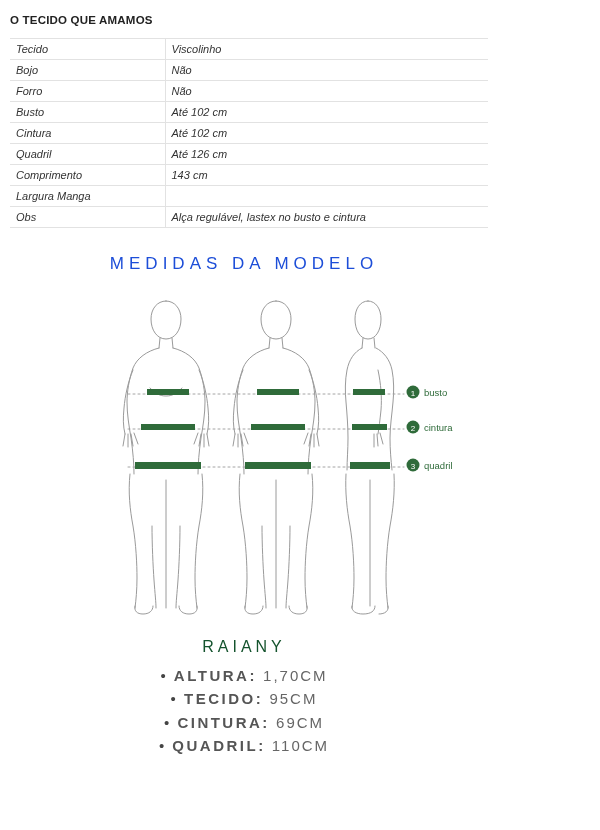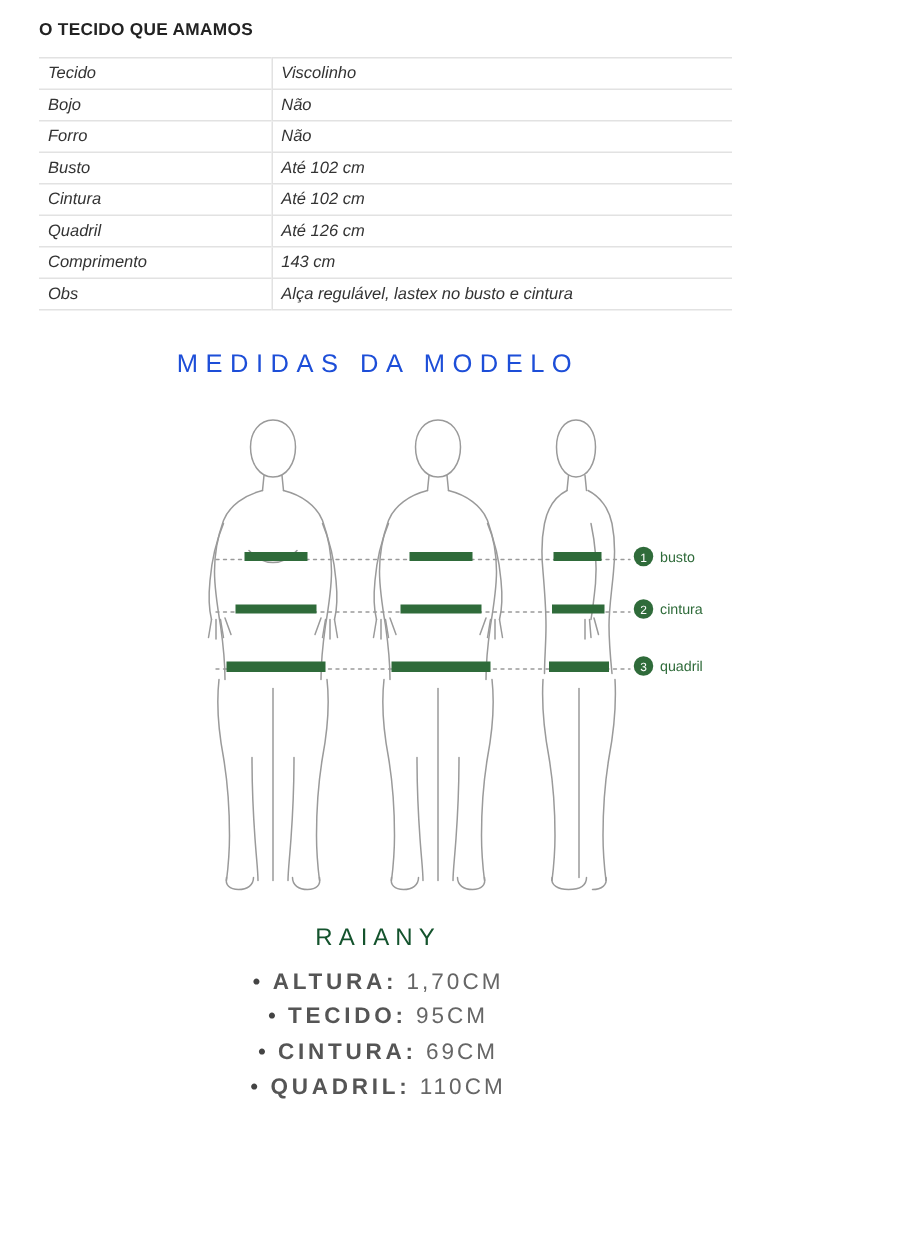--- a/index.html
+++ b/index.html
@@ -10,21 +10,20 @@
     height: 830px;
     background: #ffffff;
     font-family: "Liberation Sans", sans-serif;
     color: #333333;
   }
   .page {
     width: 488px;
     height: 830px;
     position: relative;
     overflow: hidden;
-    padding-left: 16px;
   }
   .heading {
     font-size: 11.5px;
     font-weight: bold;
     color: #222222;
     padding: 14px 10px 0 10px;
     letter-spacing: 0.2px;
   }
   .intro {
     font-size: 11.5px;
@@ -132,20 +131,24 @@
         <td class="label">Cintura</td>
         <td class="value">Até 102 cm</td>
       </tr>
       <tr>
         <td class="label">Quadril</td>
         <td class="value">Até 126 cm</td>
       </tr>
       <tr>
         <td class="label">Comprimento</td>
         <td class="value">143 cm</td>
+      </tr>
+      <tr>
+        <td class="label">Largura Manga</td>
+        <td class="value"></td>
       </tr>
       <tr>
         <td class="label">Obs</td>
         <td class="value">Alça regulável, lastex no busto e cintura</td>
       </tr>
     </tbody>
   </table>
 
   <div class="model-title">MEDIDAS DA MODELO</div>
 

